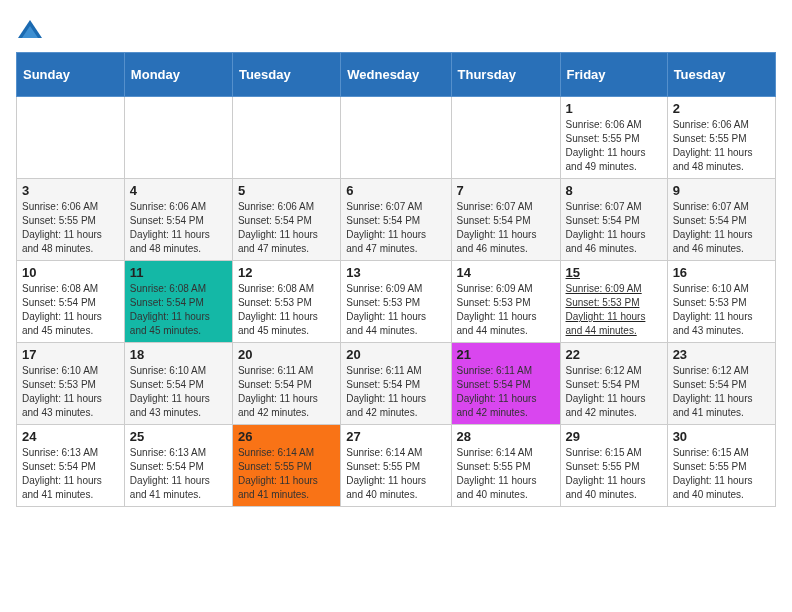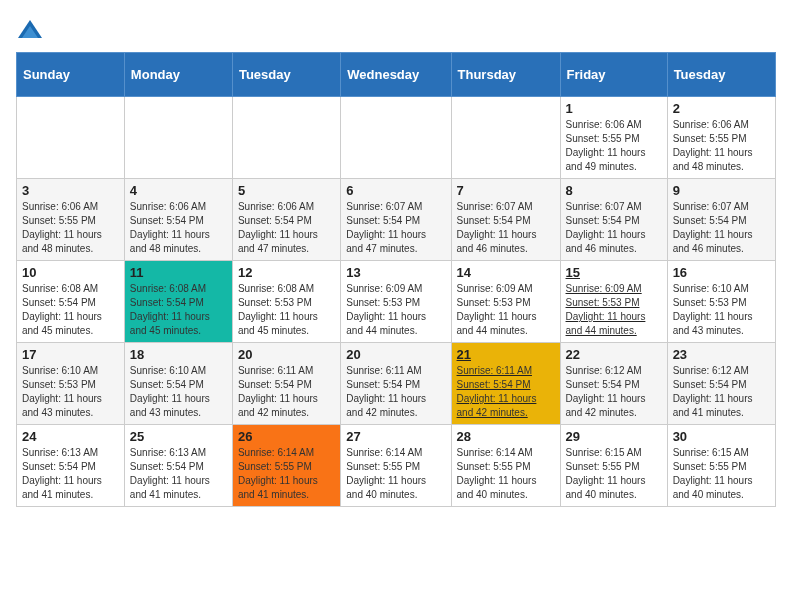--- a/index.html
+++ b/index.html
@@ -281,21 +281,21 @@
 Daylight: 11 hours
 and 42 minutes.</div>
           </td>
           <td style="background: rgb(245, 245, 245);">
             <span class="day-num">20</span>
             <div class="day-info" style="white-space: pre-line;">Sunrise: 6:11 AM
 Sunset: 5:54 PM
 Daylight: 11 hours
 and 42 minutes.</div>
           </td>
-          <td style="background: #eab308; text-decoration: underline;">
+          <td style="background: #d946ef;">
             <span class="day-num">21</span>
             <div class="day-info" style="white-space: pre-line;">Sunrise: 6:11 AM
 Sunset: 5:54 PM
 Daylight: 11 hours
 and 42 minutes.</div>
           </td>
           <td style="background: rgb(245, 245, 245);">
             <span class="day-num">22</span>
             <div class="day-info" style="white-space: pre-line;">Sunrise: 6:12 AM
 Sunset: 5:54 PM

